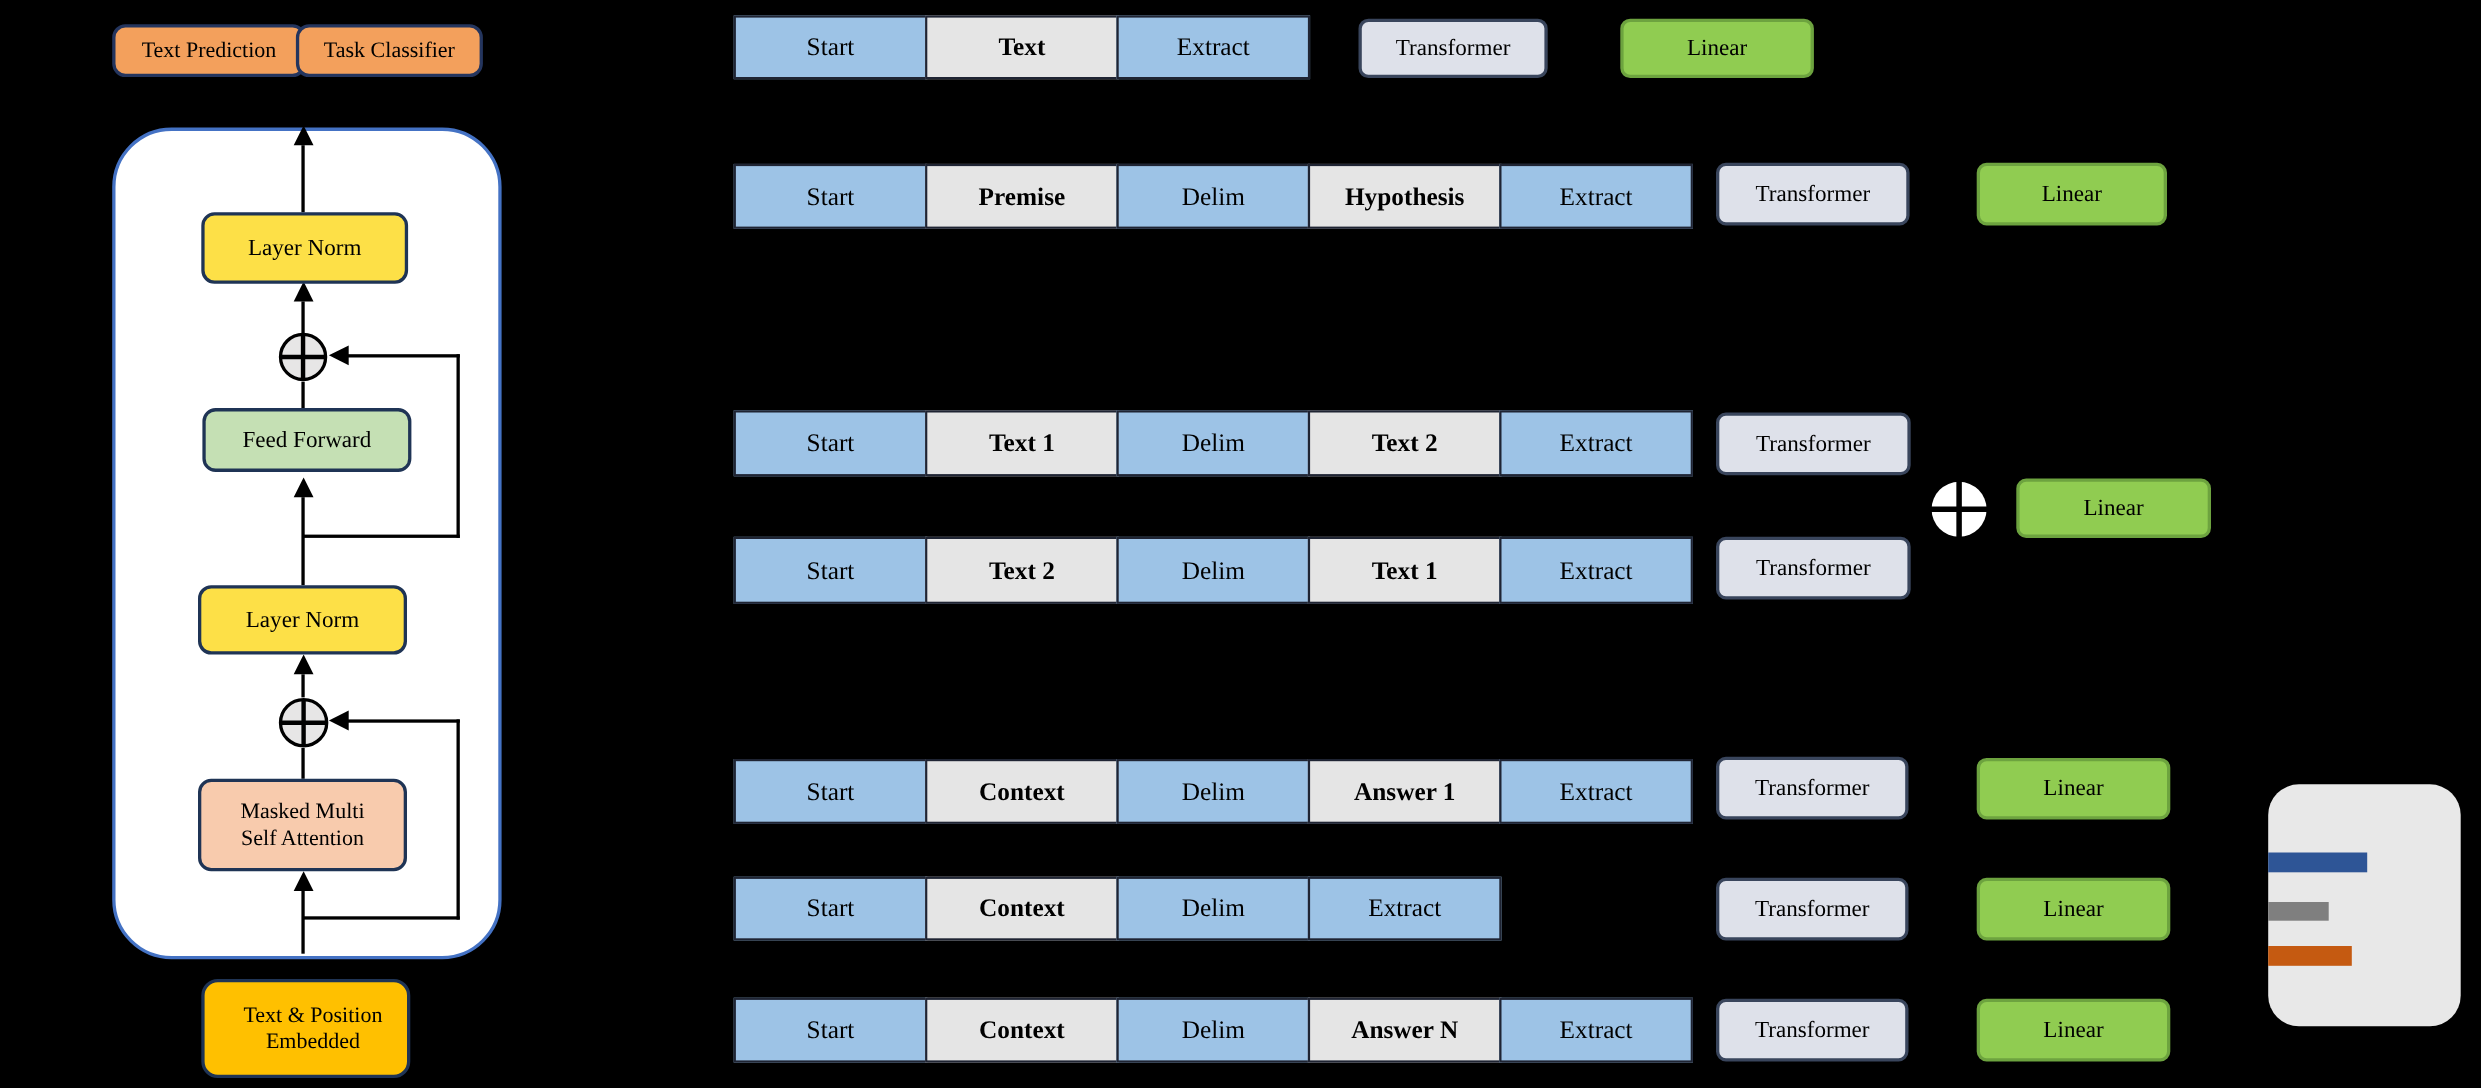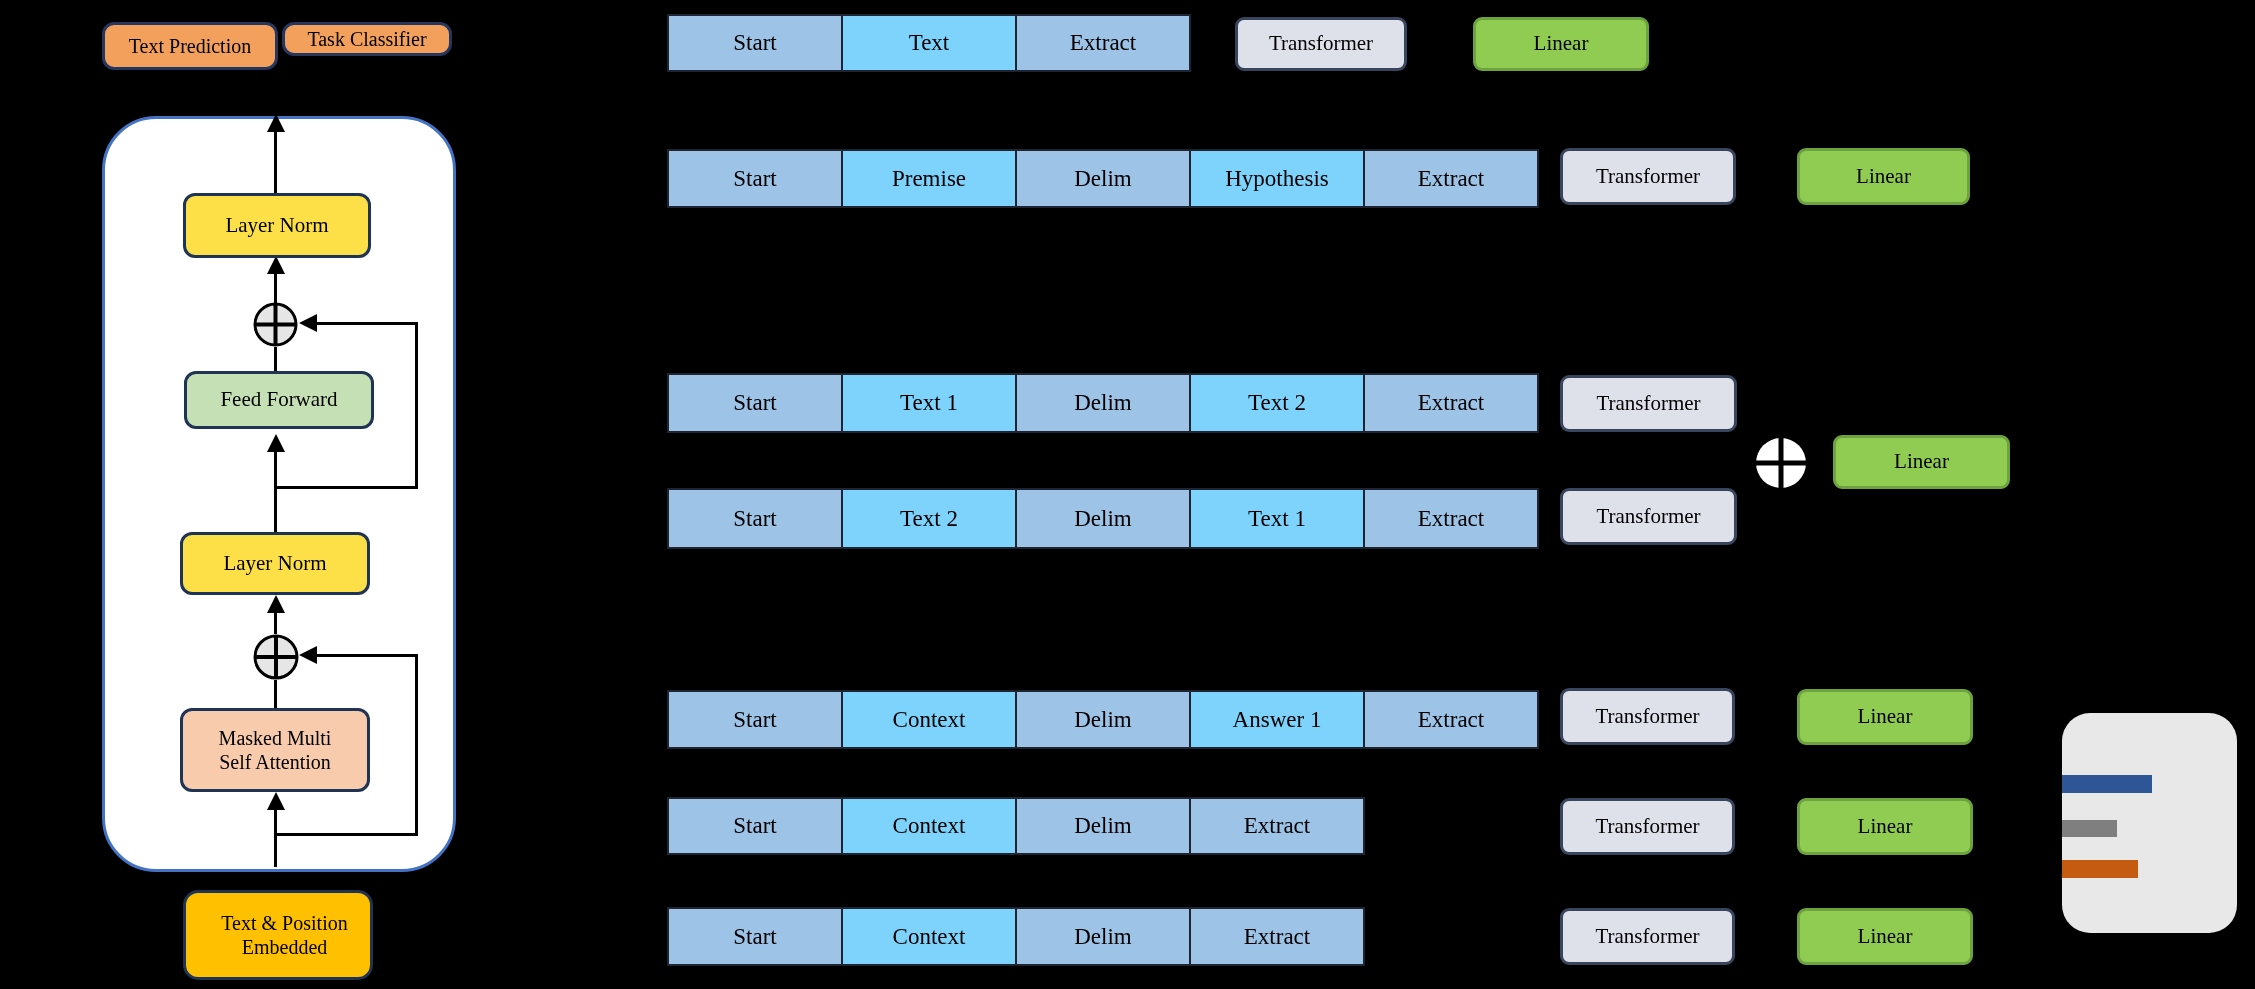--- a/index.html
+++ b/index.html
@@ -11,21 +11,21 @@
   }
   
   .box{position:absolute;box-sizing:border-box;display:flex;flex-direction:column;
        align-items:center;justify-content:center;text-align:left;line-height:1.22;}
   
   .strip{position:absolute;display:flex;}
   .tcell{width:176px;box-sizing:border-box;border:2px solid #1F2433;
          display:flex;align-items:center;justify-content:center;font-size:23px;}
   .tcell + .tcell{margin-left:-2px;}
   .tcell.blue{background:#9DC3E6;}
-  .tcell.coral{background:#7dd3fc;}
+  .tcell.coral{background:#e5e5e5;font-weight:bold;}
   .transformer{background:#DEE1EA;border:3px solid #39455C;border-radius:9px;font-size:21px;}
   .linear{background:#90CC51;border:3px solid #6DA33F;border-radius:9px;font-size:21px;}
   
   .container{position:absolute;left:102px;top:116px;width:348px;height:750px;
              background:#fff;border:3px solid #4472C4;border-radius:54px;z-index:0;}
   .head{background:#F3A05C;border:3px solid #24355E;border-radius:12px;font-size:20px;z-index:2;}
   .stackbox{border:3px solid #1F3455;border-radius:12px;font-size:21px;z-index:2;}
   .ln{background:#fde047;}
   .ff{background:#C5E0B4;}
   .ma{background:#F8CBAD;font-size:20px;}
@@ -41,21 +41,21 @@
   .sum{position:absolute;z-index:2;}
   
   .card{position:absolute;left:2062px;top:713px;width:175px;height:220px;
         background:#E8E8E8;border-radius:28px;}
   .bar{position:absolute;left:0;}
 </style>
 </head>
 <body>
 
 <div class="box head" style="left:102px;top:22px;width:176px;height:48px;">Text Prediction</div>
-<div class="box head" style="left:282px;top:22px;width:170px;height:34px;">Task Classifier</div>
+<div class="box head" style="left:269px;top:22px;width:170px;height:48px;">Task Classifier</div>
 
 <div class="container"></div>
 
 <div class="line" style="left:274px;top:132px;width:3px;height:61px;"></div>
 <div class="arrow-up" style="left:267px;top:114px;"></div>
 
 <div class="arrow-up" style="left:267px;top:256px;"></div>
 <div class="line" style="left:274px;top:274px;width:3px;height:29px;"></div>
 
 <div class="line" style="left:274px;top:347px;width:3px;height:24px;"></div>
@@ -161,20 +161,21 @@
   <div class="tcell blue">Delim</div>
   <div class="tcell blue">Extract</div>
 </div>
 <div class="box transformer" style="left:1560px;top:798px;width:175px;height:57px;">Transformer</div>
 <div class="box linear" style="left:1797px;top:798px;width:176px;height:57px;">Linear</div>
 
 <div class="strip" style="left:667px;top:907px;height:59px;">
   <div class="tcell blue">Start</div>
   <div class="tcell coral">Context</div>
   <div class="tcell blue">Delim</div>
+  <div class="tcell coral">Answer N</div>
   <div class="tcell blue">Extract</div>
 </div>
 <div class="box transformer" style="left:1560px;top:908px;width:175px;height:57px;">Transformer</div>
 <div class="box linear" style="left:1797px;top:908px;width:176px;height:57px;">Linear</div>
 
 <div class="card">
   <div class="bar" style="top:62px;width:90px;height:18px;background:#2E5596;"></div>
   <div class="bar" style="top:107px;width:55px;height:17px;background:#7F7F7F;"></div>
   <div class="bar" style="top:147px;width:76px;height:18px;background:#C55A11;"></div>
 </div>

